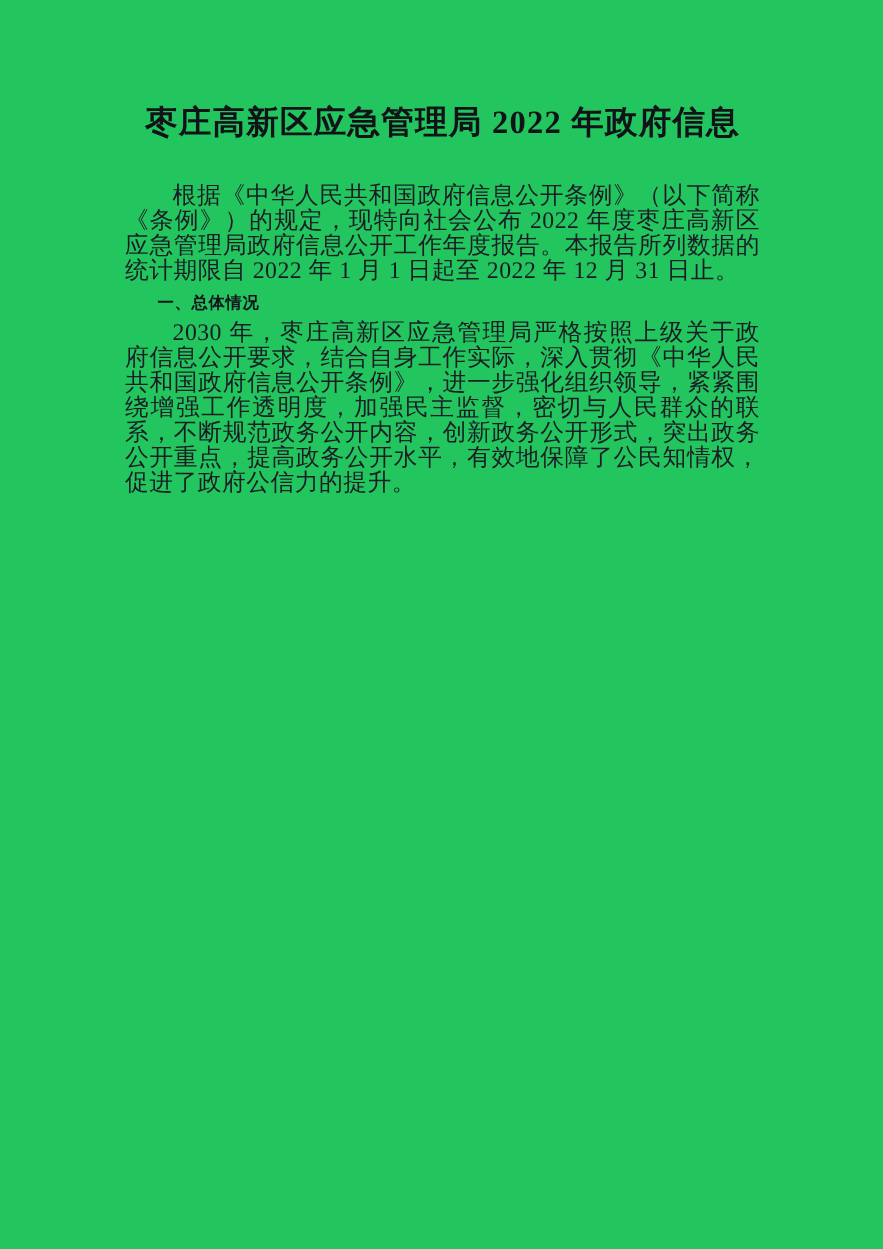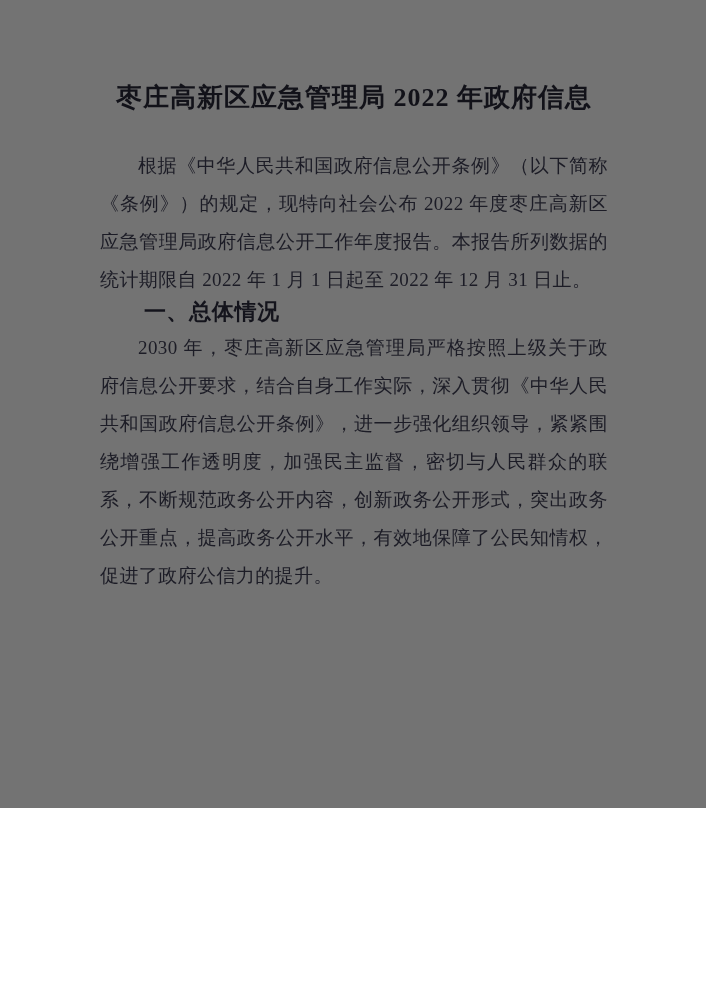--- a/index.html
+++ b/index.html
@@ -4,22 +4,22 @@
 <style>
   * { margin: 0; padding: 0; box-sizing: border-box; }
 
   html, body {
     background: #ffffff;
   }
 
   .doc-page {
     position: relative;
     width: 706px;
-    height: 808px;
-    background: #737373;
+    height: 999px;
+    background: #22c55e;
     overflow: hidden;
     font-family: "Liberation Serif", "DejaVu Serif", serif;
   }
 
   .doc-content {
     position: absolute;
     left: 100px;
     top: 81px;
     width: 508px;
   }
@@ -33,33 +33,33 @@
     letter-spacing: 1px;
     margin-bottom: 32px;
   }
 
   .report-title .title-line {
     display: block;
   }
 
   .body-para {
     font-size: 19px;
-    line-height: 38px;
+    line-height: 20px;
     color: #1c1c26;
     text-align: justify;
     text-justify: inter-character;
     text-indent: 2em;
     letter-spacing: 0.4px;
     word-break: break-all;
   }
 
   .section-heading {
-    font-family: Liberation Mono, monospace;
+    font-family: Liberation Sans, sans-serif;
     font-weight: bold;
-    font-size: 22px;
+    font-size: 13px;
     line-height: 30px;
     color: #14141c;
     text-indent: 2em;
     letter-spacing: 0.6px;
   }
 </style>
 </head>
 <body>
 
 <div class="doc-page">

